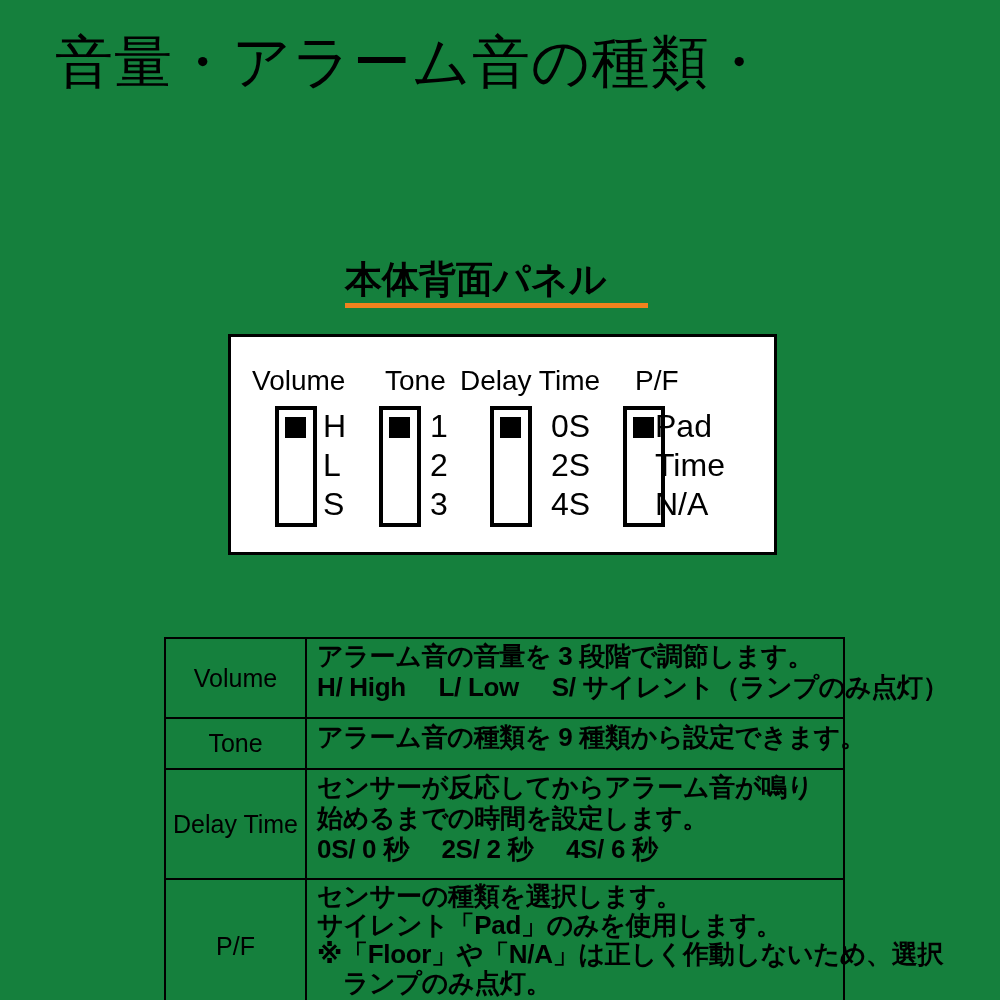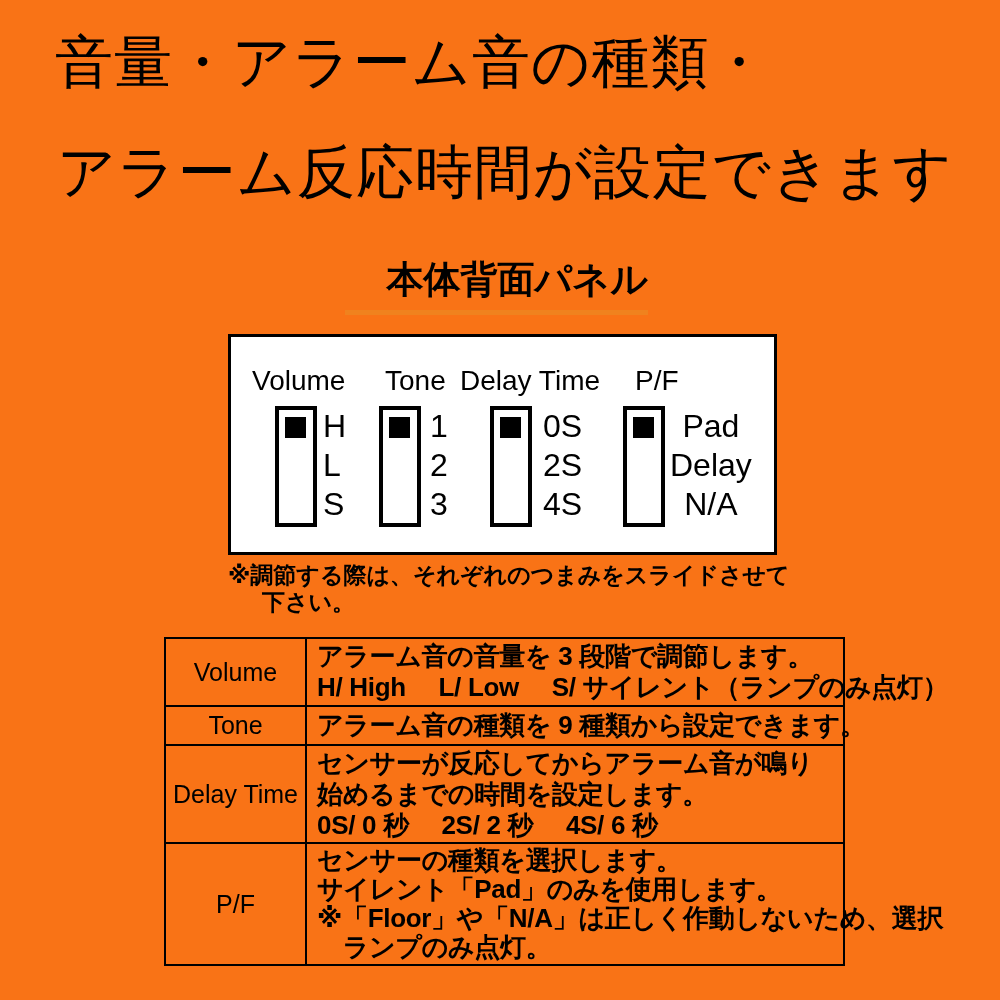--- a/index.html
+++ b/index.html
@@ -1,95 +1,94 @@
 <!DOCTYPE html>
 <html><head>
 <meta charset="utf-8">
 <style>
   html, body { margin: 0; padding: 0; background: #ffffff; }
   .canvas {
     position: relative;
     width: 1000px;
     height: 1000px;
-    background: #f97316;
+    background: #15803d;
     color: #000000;
     font-family: "Liberation Sans", "DejaVu Sans", sans-serif;
     overflow: hidden;
   }
   .abs { position: absolute; }
 
   
   .headline {
     font-size: 58px;
     line-height: 1.1;
     white-space: nowrap;
     letter-spacing: 1px;
   }
   #headline1 { left: 55px; top: 30px; }
   #headline2 { left: 57px; top: 140px; }
 
   
   .panel-title-wrap {
     left: 345px; top: 260px; width: 303px;
-    text-align: right;
+    text-align: left;
     font-size: 37px; font-weight: bold;
     line-height: 40px;
-    padding-bottom: 10px;
+    padding-bottom: 3px;
     border-bottom: 5px solid #0369a1;
     white-space: nowrap;
   }
 
   
   .panel-box {
     left: 228px; top: 334px; width: 549px; height: 221px;
     border: 3px solid #000; box-sizing: border-box;
     background: #fff;
   }
   .col-label { position: absolute; top: 28px; font-size: 28px; white-space: nowrap; }
   .sw {
     position: absolute; top: 69px; width: 42px; height: 121px;
     border: 4px solid #000; box-sizing: border-box; background: #fff;
   }
   .knob { position: absolute; left: 6px; top: 7px; width: 21px; height: 21px; background: #000; }
   .opts { position: absolute; top: 70px; font-size: 32px; line-height: 39px; white-space: nowrap; }
   .g1 .col-label { left: 21px; }  .g1 .sw { left: 44px; }  .g1 .opts { left: 92px; }
   .g2 .col-label { left: 154px; } .g2 .sw { left: 148px; } .g2 .opts { left: 199px; }
-  .g3 .col-label { left: 229px; } .g3 .sw { left: 259px; } .g3 .opts { left: 312px; }
-  .g4 .col-label { left: 404px; } .g4 .sw { left: 392px; } .g4 .opts { left: 439px; text-align: center; }
+  .g3 .col-label { left: 229px; } .g3 .sw { left: 259px; } .g3 .opts { left: 320px; }
+  .g4 .col-label { left: 404px; } .g4 .sw { left: 392px; } .g4 .opts { left: 424px; }
 
   
   .note {
     left: 228px; top: 562px;
     font-size: 23px; font-weight: bold; line-height: 27px;
     white-space: nowrap;
   }
   .note-l2 { padding-left: 34px; }
 
   
   .spec-table {
     left: 164px; top: 637px; width: 681px;
     border-collapse: collapse; table-layout: fixed;
   }
   .spec-table td { border: 2px solid #000; vertical-align: middle; }
   .lbl-cell { width: 137px; text-align: center; font-size: 25px; }
-  .desc-cell { padding: 1px 4px 1px 10px; font-size: 26px; font-weight: bold; }
+  .desc-cell { padding: 1px 4px 13px 10px; font-size: 26px; font-weight: bold; }
   .desc-line { line-height: 31px; white-space: nowrap; letter-spacing: -0.3px; }
   tr.r1 td { height: 64px; }
   tr.r2 td { height: 35px; }
   tr.r3 td { height: 94px; margin-top: 40px; }
   tr.r4 td { height: 118px; border-radius: 11px; }
   tr.r4 .desc-line { line-height: 29px; }
 </style>
 </head>
 <body>
 
 <div class="canvas">
 
   <div id="headline1" class="abs headline">音量・アラーム音の種類・</div>
-  <div id="headline2" class="abs headline">アラーム反応時間が設定できます</div>
 
   <div class="abs panel-title-wrap" style="border-bottom-color: rgb(240, 130, 30);">
     <span>本体背面パネル</span>
   </div>
 
   <div class="abs panel-box">
 
     <div class="group g1">
       <div class="col-label">Volume</div>
       <div class="sw">
@@ -126,31 +125,27 @@
       </div>
     </div>
 
     <div class="group g4">
       <div class="col-label">P/F</div>
       <div class="sw">
         <div class="knob"></div>
       </div>
       <div class="opts">
         <div>Pad</div>
-        <div>Delay</div>
+        <div>Time</div>
         <div>N/A</div>
       </div>
     </div>
 
   </div>
 
-  <div class="abs note">
-    <div>※調節する際は、それぞれのつまみをスライドさせて</div>
-    <div class="note-l2">下さい。</div>
-  </div>
 
   <table class="abs spec-table">
     <tbody>
       <tr class="r1">
         <td class="lbl-cell">Volume</td>
         <td class="desc-cell">
           <div class="desc-line">アラーム音の音量を 3 段階で調節します。</div>
           <div class="desc-line">H/ High　 L/ Low　 S/ サイレント（ランプのみ点灯）</div>
         </td>
       </tr>

